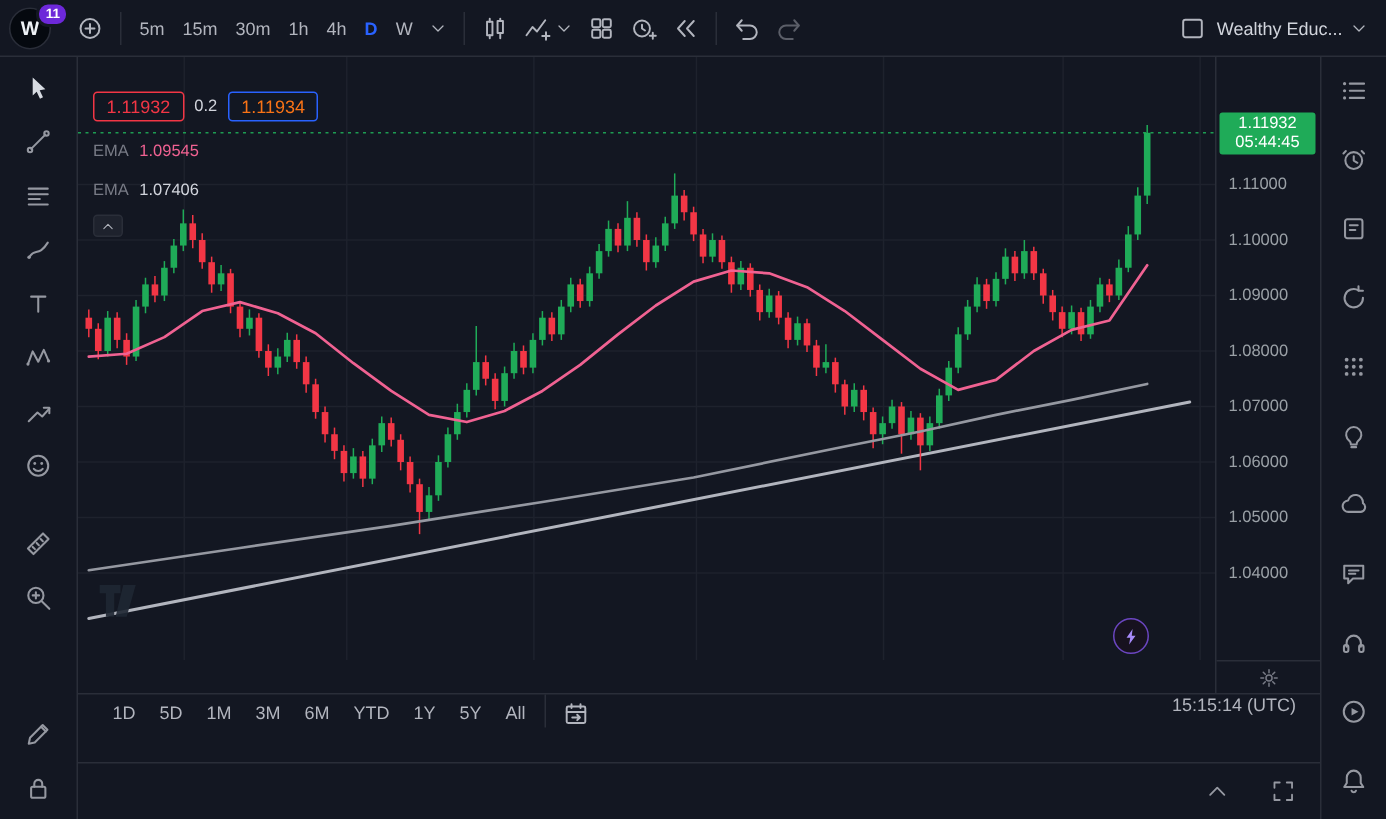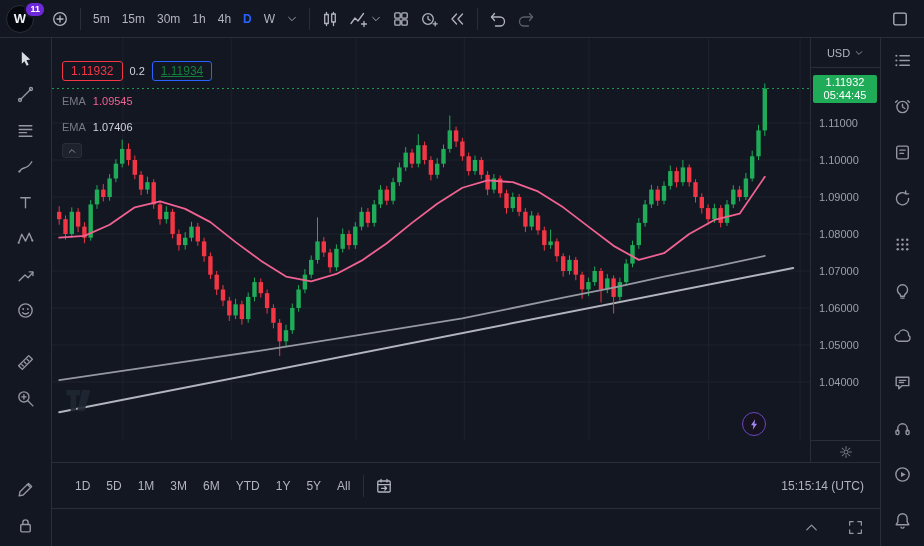--- a/index.html
+++ b/index.html
@@ -47,42 +47,42 @@
   .plot-wrap svg.chart { position:absolute; inset:0; }
   .time-strip { position:relative; height:22px; border-top:1px solid #2a2e39; }
   .ml { position:absolute; top:4px; transform:translateX(-50%); font-size:11px; color:#787b86; white-space:nowrap; }
 
   
   .legend { position:absolute; top:12px; left:10px; z-index:3; }
   .change-row { font-size:12px; font-weight:600; }
   .quote-row { display:flex; align-items:center; gap:7px; margin-top:11px; }
   .bid-box, .ask-box { font-size:12px; padding:2px 8px; border-radius:3px; background:rgba(19,23,34,.55); }
   .bid-box { border:1px solid #f23645; color:#f23645; }
-  .ask-box { border:1px solid #2962ff; color:#15803d;text-decoration:underline; }
+  .ask-box { border:1px solid #2962ff; color:#f97316; }
   .spread { font-size:11px; color:#d1d4dc; }
   .ema-row { margin-top:14px; display:flex; gap:7px; font-size:11px; align-items:center; }
   .ema-name { color:#787b86; }
   .collapse-btn { margin-top:10px; width:20px; height:15px; background:#1e222d; border:1px solid #2a2e39; border-radius:3px; display:flex; align-items:center; justify-content:center; color:#787b86; }
 
   .watermark { position:absolute; left:13px; bottom:24px; z-index:1; opacity:.9; }
   .boost-btn { position:absolute; right:44px; bottom:4px; width:24px; height:24px; border-radius:50%; background:#17121f; border:1.5px solid #6b46c1; display:flex; align-items:center; justify-content:center; z-index:3; }
   .boost-btn .ic { width:13px; height:13px; color:#a78bfa; }
 
   
   .axis-col { width:70px; flex:0 0 70px; border-left:1px solid #2a2e39; position:relative; }
   .usd-btn { position:absolute; top:0; left:0; width:100%; height:30px; display:flex; align-items:center; justify-content:center; gap:4px; font-size:11px; color:#b2b5be; border-bottom:1px solid #2a2e39; }
   .usd-btn .ic { width:10px; height:10px; }
   .axis-labels { position:absolute; left:0; right:0; top:0; height:402px; }
   .pl { position:absolute; left:8px; font-size:11px; color:#9aa0a6; }
   .cur-label { position:absolute; left:2px; width:64px; border-radius:2px; color:#fff; text-align:center; font-size:11px; line-height:13px; padding:1px 0; z-index:2; }
   .axis-corner { position:absolute; bottom:0; left:0; width:100%; height:22px; border-top:1px solid #2a2e39; display:flex; align-items:center; justify-content:center; color:#787b86; }
   .axis-corner .ic { width:14px; height:14px; color:inherit; }
 
   
-  .range-bar { height:46px; flex:0 0 46px; border-top:1px solid #2a2e39; display:flex; align-items:center; padding:0 16px; }
+  .range-bar { height:46px; flex:0 0 46px; border-top:1px solid #2a2e39; display:flex; align-items:flex-start; padding:0 16px; }
   .rb-btn { font-size:12px; color:#b2b5be; padding:5px 7px; border-radius:4px; }
   .clock { margin-left:auto; font-size:12px; color:#b2b5be; }
 
   
   .bottom-panel { height:38px; flex:0 0 38px; border-top:1px solid #2a2e39; display:flex; align-items:center; padding:0 12px 0 20px; gap:30px; }
   .bp-tab { display:flex; align-items:center; gap:6px; font-size:13px; color:#d1d4dc; }
   .bp-right { margin-left:auto; display:flex; align-items:center; gap:18px; }
   .bp-right .ic { width:17px; height:17px; }
 </style>
 </head>
@@ -184,20 +184,28 @@
             <path d="M12.5 3.5L15.5 7l-3 3.5"></path>
             <path d="M15.5 7H7a4.5 4.5 0 0 0 0 9h4.5"></path>
           </svg>
         </span>
     </button>
     <div class="grow"></div>
     <button class="tb-btn">
       <span class="ic">
           <svg viewBox="0 0 18 18">
             <rect x="2.8" y="3.2" width="12.4" height="11.6" rx="1.5"></rect>
+          </svg>
+        </span>
+    </button>
+    <button class="layout-name">
+      <span>Wealthy Educ...</span>
+      <span class="ic ic-sm">
+          <svg viewBox="0 0 18 18">
+            <path d="M4 6.5l5 5 5-5"></path>
           </svg>
         </span>
     </button>
   </div>
 
   <div class="body">
 
     <div class="left-rail" id="leftRail">
         <button class="rail-btn active">
           <span class="ic">
@@ -586,28 +594,20 @@
                   <svg viewBox="0 0 18 18">
                     <path d="M9.8 1.8L4.2 10h3.4l-1 6.2L12.5 8H9z" fill="currentColor" stroke="none"></path>
                   </svg>
                 </span>
             </button>
           </div>
 
         </div>
 
         <div class="axis-col">
-          <button class="usd-btn">
-            <span>USD</span>
-            <span class="ic ic-xs">
-                <svg viewBox="0 0 18 18">
-                  <path d="M4 6.5l5 5 5-5"></path>
-                </svg>
-              </span>
-          </button>
           <div class="axis-labels" id="axisLabels">
               <div class="pl" style="top: 79px;">1.11000</div>
               <div class="pl" style="top: 116px;">1.10000</div>
               <div class="pl" style="top: 153px;">1.09000</div>
               <div class="pl" style="top: 190px;">1.08000</div>
               <div class="pl" style="top: 227px;">1.07000</div>
               <div class="pl" style="top: 264px;">1.06000</div>
               <div class="pl" style="top: 301px;">1.05000</div>
               <div class="pl" style="top: 338px;">1.04000</div>
             </div>

